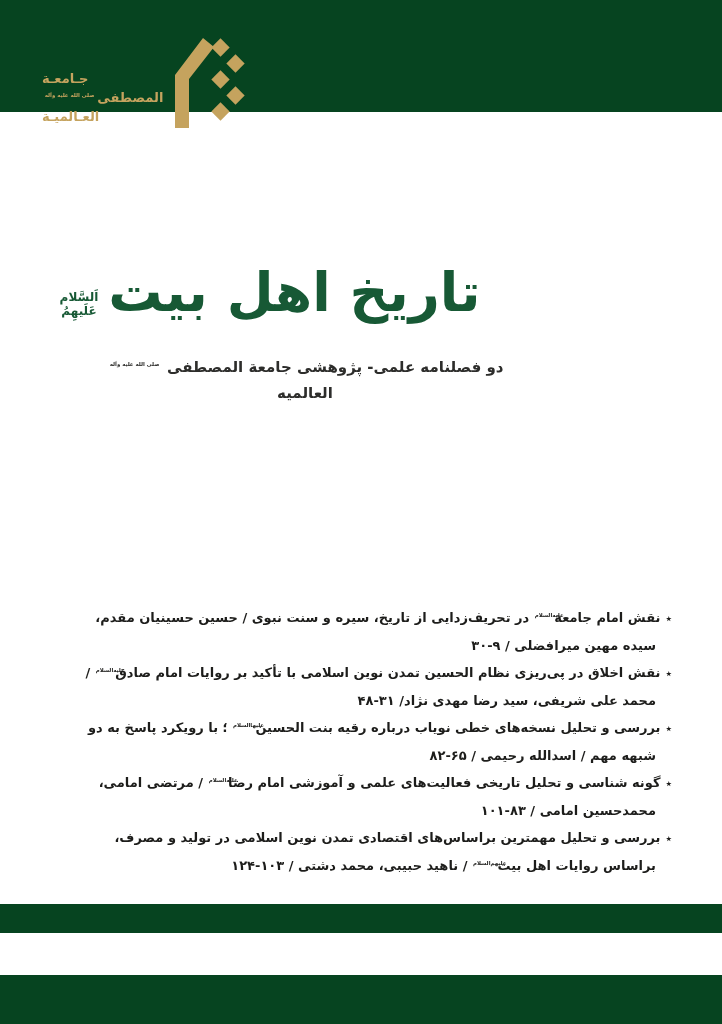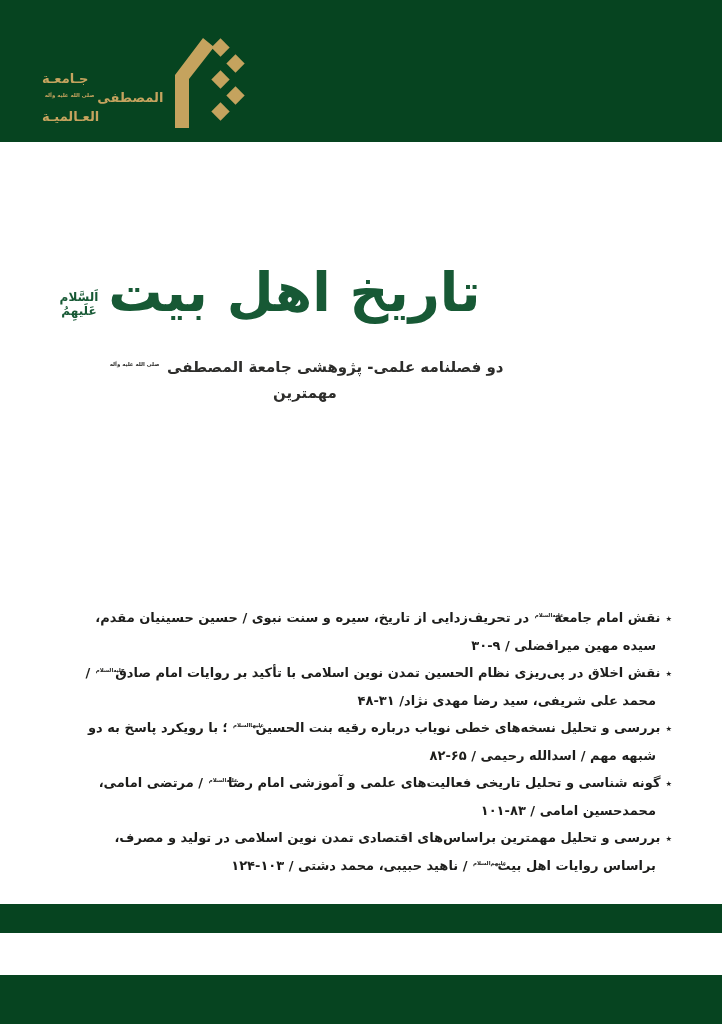--- a/index.html
+++ b/index.html
@@ -5,21 +5,21 @@
   html,body{margin:0;padding:0;background:#ffffff;}
   .page{
     position:relative;
     width:722px;height:1024px;
     background:#ffffff;
     overflow:hidden;
     font-family:"DejaVu Sans",sans-serif;
   }
   
   .top-band{
-    position:absolute;left:0;top:0;width:722px;height:142px;
+    position:absolute;left:0;top:0;width:722px;height:112px;
     background:var(--band-green,#064420);
   }
   .logo{
     position:absolute;left:42px;top:30px;
     display:flex;flex-direction:row;align-items:flex-end;gap:6px;
   }
   .logo-text{
     direction:rtl;
     text-align:left;
     color:var(--logo-gold,#c5a35e);
@@ -120,21 +120,21 @@
   <main>
     <div class="title-row">
       <span class="title-text">تاریخ اهل بیت</span>
       <span class="title-hon">
         <span>اَلسَّلام</span>
         <span>عَلَیهِمُ</span>
       </span>
     </div>
 
     <div class="subtitle">
-      <div><span>دو فصلنامه علمی- پژوهشی جامعة المصطفی</span> <span class="hon">صلی الله علیه وآله</span> <span>مهمترین</span></div>
+      <div><span>دو فصلنامه علمی- پژوهشی جامعة المصطفی</span> <span class="hon">صلی الله علیه وآله</span> <span>العالمیه</span></div>
     </div>
 
     <ul class="articles" id="articles">
         <li><span class="bullet">٭</span><span>نقش امام جامعة </span><span class="hon">علیه‌السلام</span><span> در تحریف‌زدایی از تاریخ، سیره و سنت نبوی / حسین حسینیان مقدم، سیده مهین میرافضلی / ۹-۳۰</span></li>
         <li><span class="bullet">٭</span><span>نقش اخلاق در پی‌ریزی نظام الحسین تمدن نوین اسلامی با تأکید بر روایات امام صادق </span><span class="hon">علیه‌السلام</span><span> / محمد علی شریفی، سید رضا مهدی نژاد/ ۳۱-۴۸</span></li>
         <li><span class="bullet">٭</span><span>بررسی و تحلیل نسخه‌های خطی نویاب درباره رقیه بنت الحسین </span><span class="hon">علیها‌السلام</span><span> ؛ با رویکرد پاسخ به دو شبهه مهم / اسدالله رحیمی / ۶۵-۸۲</span></li>
         <li><span class="bullet">٭</span><span>گونه شناسی و تحلیل تاریخی فعالیت‌های علمی و آموزشی امام رضا </span><span class="hon">علیه‌السلام</span><span> / مرتضی امامی، محمدحسین امامی / ۸۳-۱۰۱</span></li>
         <li><span class="bullet">٭</span><span>بررسی و تحلیل مهمترین براساس‌های اقتصادی تمدن نوین اسلامی در تولید و مصرف، براساس روایات اهل بیت </span><span class="hon">علیهم‌السلام</span><span> / ناهید حبیبی، محمد دشتی / ۱۰۳-۱۲۴</span></li>
       </ul>
   </main>

